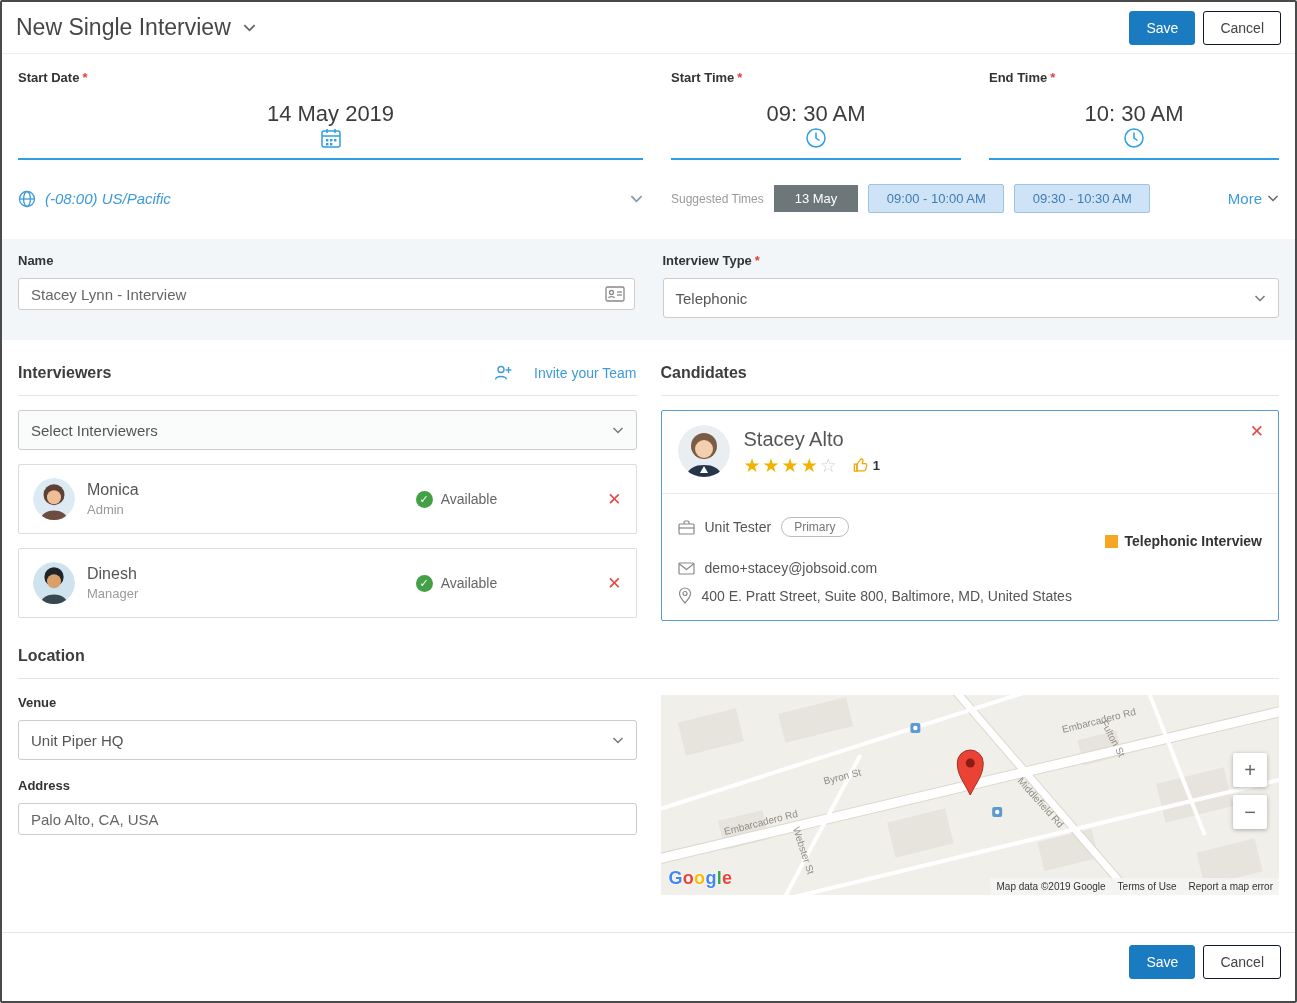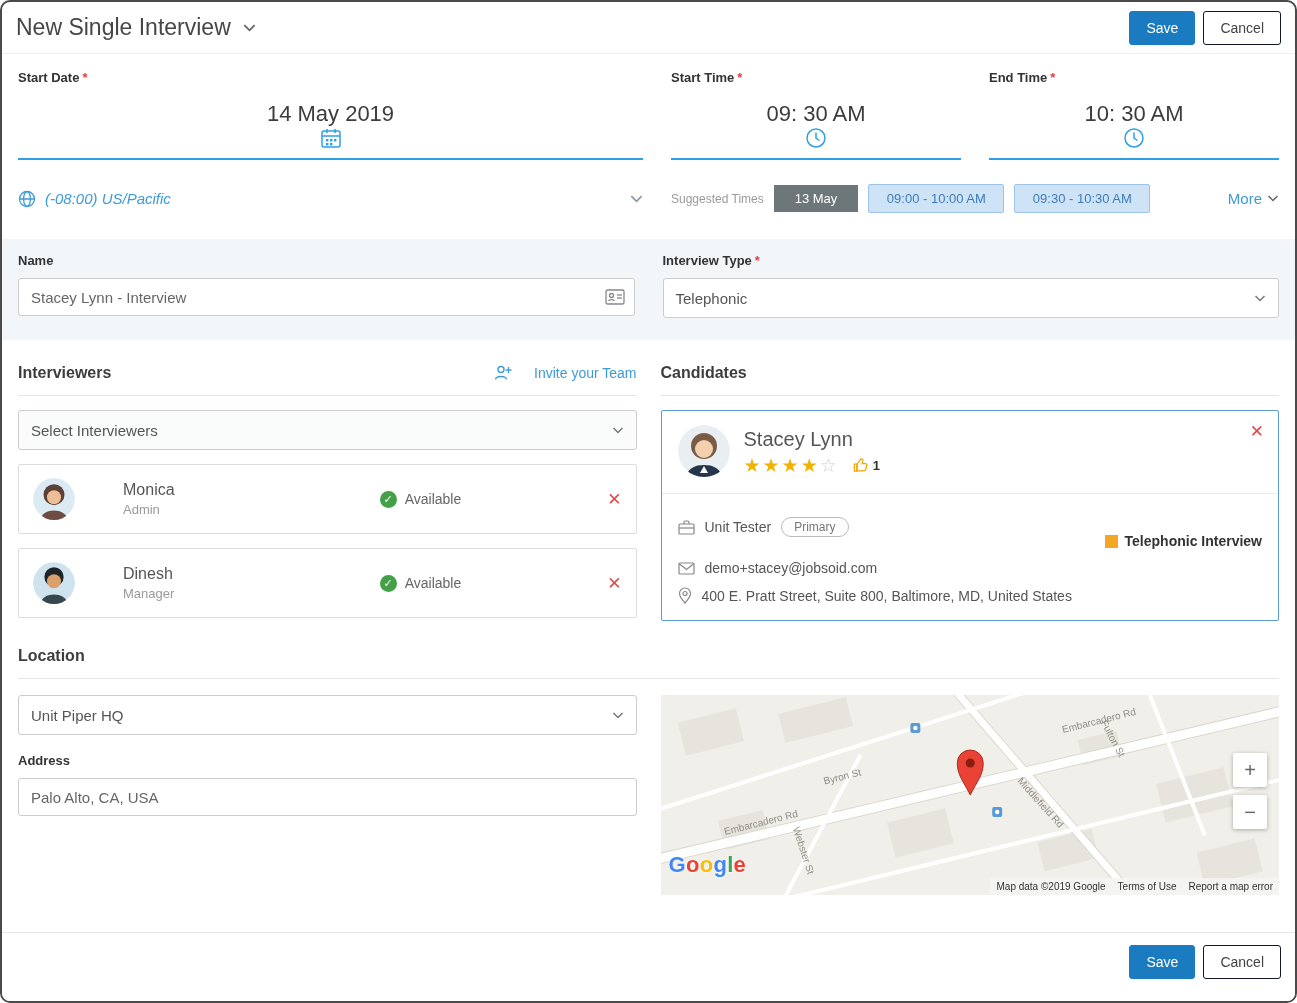--- a/index.html
+++ b/index.html
@@ -4,21 +4,21 @@
 <style>
   * { box-sizing: border-box; margin: 0; padding: 0; }
   :root{
     --primary-blue:#1a7bc0; --link-blue:#3d9bd9; --underline-blue:#2e9fe5;
     --slot-bg:#cfe3f6; --slot-border:#9dc3e6; --slot-text:#3c7cb8;
     --day-badge-bg:#6d7679; --available-green:#43a047; --remove-red:#e24c4c;
     --star-gold:#f0b400; --tag-orange:#f5a623; --candidate-border:#5b9bd5;
     --section-bg:#f3f6f8;
   }
   body { font-family:"Liberation Sans",sans-serif; background:#fff; color:#555; }
-  .page{ width:1297px; height:1003px; border:2px solid #4a4a4a; border-radius:10px;
+  .page{ width:1297px; height:1003px; border:2px solid #4a4a4a; border-radius:2px;
          background:#fff; display:flex; flex-direction:column; overflow:hidden; }
   .content{ flex:1; }
 
   
   .app-header{ display:flex; align-items:center; justify-content:space-between;
                padding:8px 14px; min-height:52px; border-bottom:1px solid #efefef; }
   .title-wrap{ display:flex; align-items:center; gap:12px; color:#4a4a4a; cursor:pointer;}
   .page-title{ font-size:23px; font-weight:400; color:#464646; }
   .chev{ display:inline-flex; color:#666; }
   .hdr-actions{ display:flex; gap:8px; }
@@ -47,39 +47,39 @@
              font-size:13px; padding:6px 0; width:136px; text-align:center; border-radius:2px;
              cursor:pointer; font-family:inherit;}
   .more-link{ margin-left:auto; color:var(--link-blue); font-size:15px; display:flex;
               align-items:center; gap:5px; cursor:pointer; }
 
   
   .gray-band{ background:var(--section-bg); display:grid; grid-template-columns:1fr 1fr;
               gap:28px; padding:14px 16px 22px; }
   .input-label{ font-size:13px; font-weight:700; color:#333; display:block; margin-bottom:10px; }
   .input-wrap{ position:relative; }
-  .text-input{ width:100%; height:38px; border:1px solid #ccc; border-radius:3px;
+  .text-input{ width:100%; height:32px; border:1px solid #ccc; border-radius:3px;
                padding:0 36px 0 12px; font-size:15px; color:#666; font-family:inherit; background:#fff; }
   .input-icon{ position:absolute; right:10px; top:50%; transform:translateY(-50%); color:#888; display:inline-flex;}
   .select{ height:40px; border:1px solid #ccc; border-radius:3px; background:#fff;
            display:flex; align-items:center; justify-content:space-between; padding:0 12px;
            font-size:15px; color:#555; cursor:pointer; }
   .select .chev{ color:#777; }
 
   
   .two-col{ display:grid; grid-template-columns:1fr 1fr; gap:24px; padding:22px 16px 10px; }
   .sec-head{ display:flex; align-items:center; justify-content:space-between;
              border-bottom:1px solid #e5e5e5; padding-bottom:12px; min-height:34px;}
   .sec-title{ font-size:16px; font-weight:700; color:#3d3d3d; }
   .invite-link{ display:flex; align-items:center; gap:22px; color:var(--link-blue);
                 font-size:14px; cursor:pointer; }
   .select.muted{ background:#fafbfb; margin-top:14px; }
 
   .person-card{ border:1px solid #ddd; border-radius:2px; margin-top:14px; padding:12px 14px;
-                display:flex; align-items:center; min-height:70px;gap:36px; }
+                display:flex; align-items:center; min-height:70px; }
   .avatar{ width:42px; height:42px; border-radius:50%; overflow:hidden; flex:0 0 42px; }
   .avatar svg{ width:100%; height:100%; display:block; }
   .avatar.lg{ width:52px; height:52px; flex:0 0 52px; }
   .person-info{ margin-left:12px; flex:1; }
   .person-name{ font-size:16px; color:#555; }
   .person-role{ font-size:13px; color:#9a9a9a; margin-top:3px; }
   .status{ display:flex; align-items:center; gap:8px; font-size:14px; color:#666; margin-right:110px; }
   .check-circle{ width:17px; height:17px; border-radius:50%; background:var(--available-green);
                  color:#fff; font-size:11px; display:flex; align-items:center; justify-content:center; }
   .remove-x{ color:var(--remove-red); font-size:17px; cursor:pointer; background:none; border:none; line-height:1; font-family:inherit;}
@@ -109,21 +109,21 @@
   .loc-grid{ display:grid; grid-template-columns:1fr 1fr; gap:24px; margin-top:16px; }
   .loc-field + .loc-field{ margin-top:18px; }
 
   
   .map{ position:relative; height:200px; background:#f1efe9; overflow:hidden; }
   .map svg.roads{ position:absolute; inset:0; width:100%; height:100%; }
   .map-label{ position:absolute; font-size:10px; color:#8f8d85; white-space:nowrap; pointer-events:none;}
   .zoom-btns{ position:absolute; right:12px; top:58px; display:flex; flex-direction:column; gap:8px; }
   .zoom-btn{ width:34px; height:34px; background:#fff; border:none; border-radius:2px;
              box-shadow:0 1px 4px rgba(0,0,0,.3); font-size:20px; color:#666; cursor:pointer; font-family:inherit;}
-  .g-logo{ position:absolute; left:8px; bottom:17px; font-size:22px; font-weight:700;
+  .g-logo{ position:absolute; left:8px; bottom:6px; font-size:18px; font-weight:700;
            letter-spacing:.3px; text-shadow:0 0 2px #fff, 0 0 2px #fff; cursor:pointer;margin-top:40px;}
   .map-attr{ position:absolute; right:0; bottom:0; background:rgba(245,245,245,.85);
              font-size:10px; color:#333; padding:3px 6px; display:flex; gap:12px; align-items:center;}
   .map-attr .lnk{ cursor:pointer; }
 
   
   .app-footer{ border-top:1px solid #e5e5e5; padding:12px 14px 22px; display:flex;
                justify-content:flex-end; gap:8px; background:#fff; margin-top:auto; }
 </style>
 </head>
@@ -343,21 +343,21 @@
             <span class="avatar lg">
               <svg viewBox="0 0 52 52">
                   <circle cx="26" cy="26" r="26" fill="#e8eef2"></circle>
                   <circle cx="26" cy="21" r="13" fill="#7a5c44"></circle>
                   <circle cx="26" cy="24" r="9" fill="#f3cfae"></circle>
                   <path d="M8 52c2-9 9-12 18-12s16 3 18 12z" fill="#263549"></path>
                   <path d="M26 41l-4 7h8z" fill="#fff"></path>
                 </svg>
             </span>
             <div>
-              <div class="cand-name">Stacey Lynn</div>
+              <div class="cand-name">Stacey Alto</div>
               <div class="stars-row">
                 <span style="display:inline-flex;gap:2px;">
                     <span class="star">★</span>
                     <span class="star">★</span>
                     <span class="star">★</span>
                     <span class="star">★</span>
                     <span class="star empty">☆</span>
                   </span>
                 <span class="likes">
                   <span class="thumb-icon">
@@ -413,20 +413,21 @@
       </div>
     </div>
 
     <section class="location-sec">
       <div class="sec-head">
         <h2 class="sec-title">Location</h2>
       </div>
       <div class="loc-grid">
         <div>
           <div class="loc-field">
+            <label class="input-label">Venue</label>
             <div class="select">
               <span>Unit Piper HQ</span>
               <span class="chev">
                 <svg width="12" height="7" viewBox="0 0 11 7" fill="none" stroke="currentColor" stroke-width="1.5">
                     <path d="M1 1l4.5 4.5L10 1"></path>
                   </svg>
               </span>
             </div>
           </div>
           <div class="loc-field">

